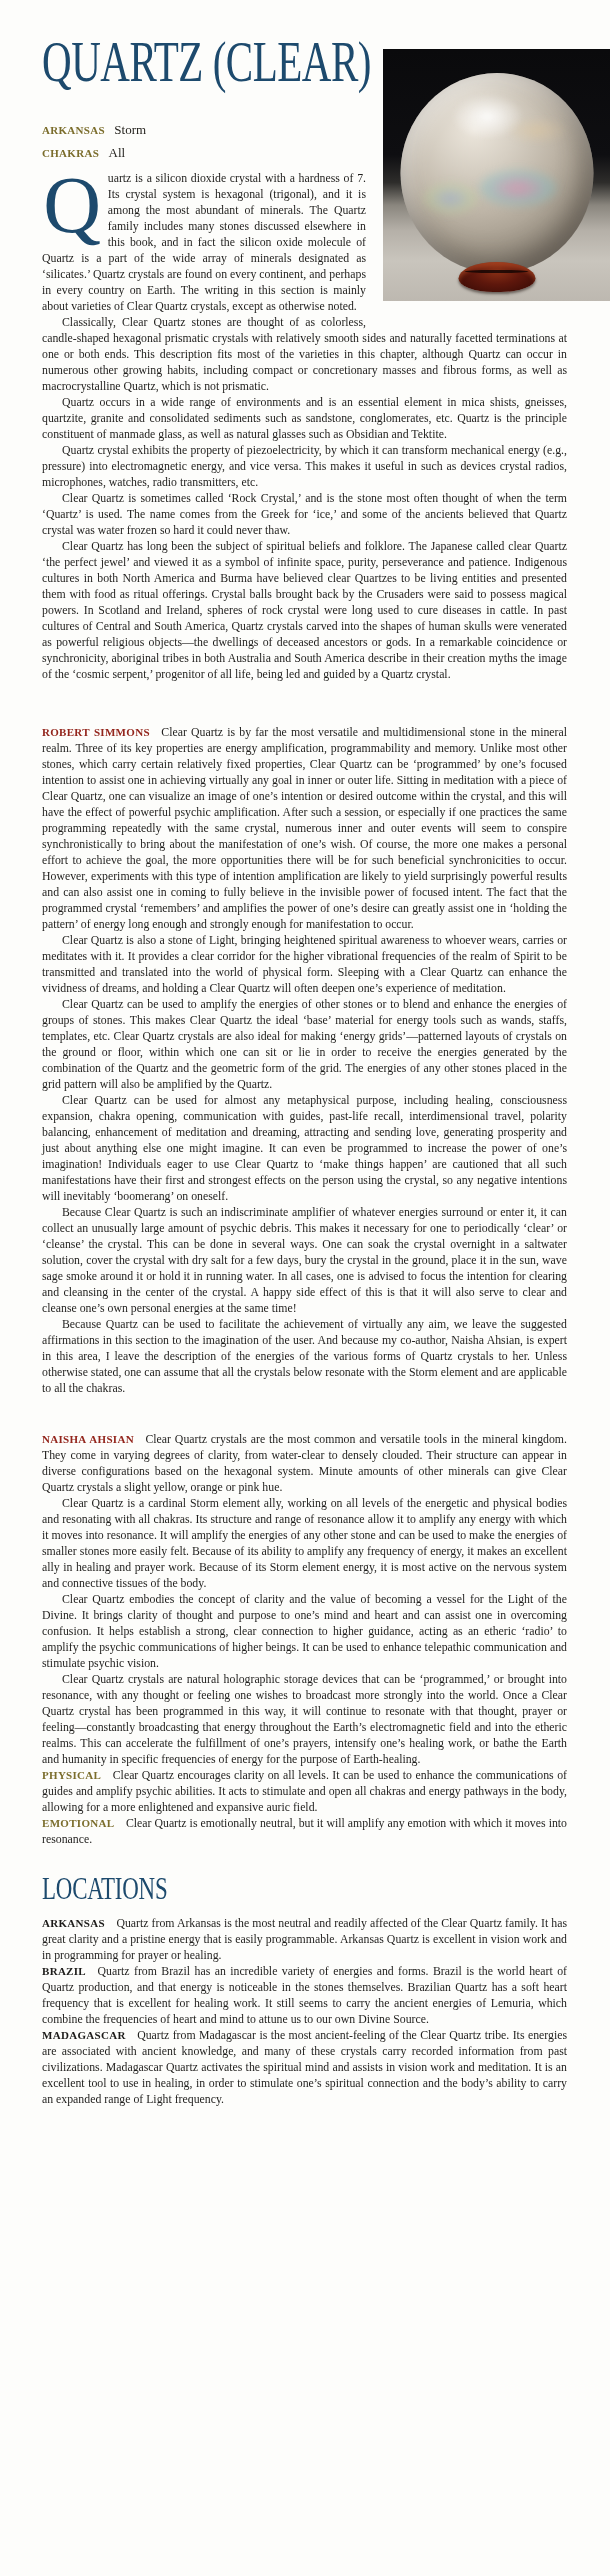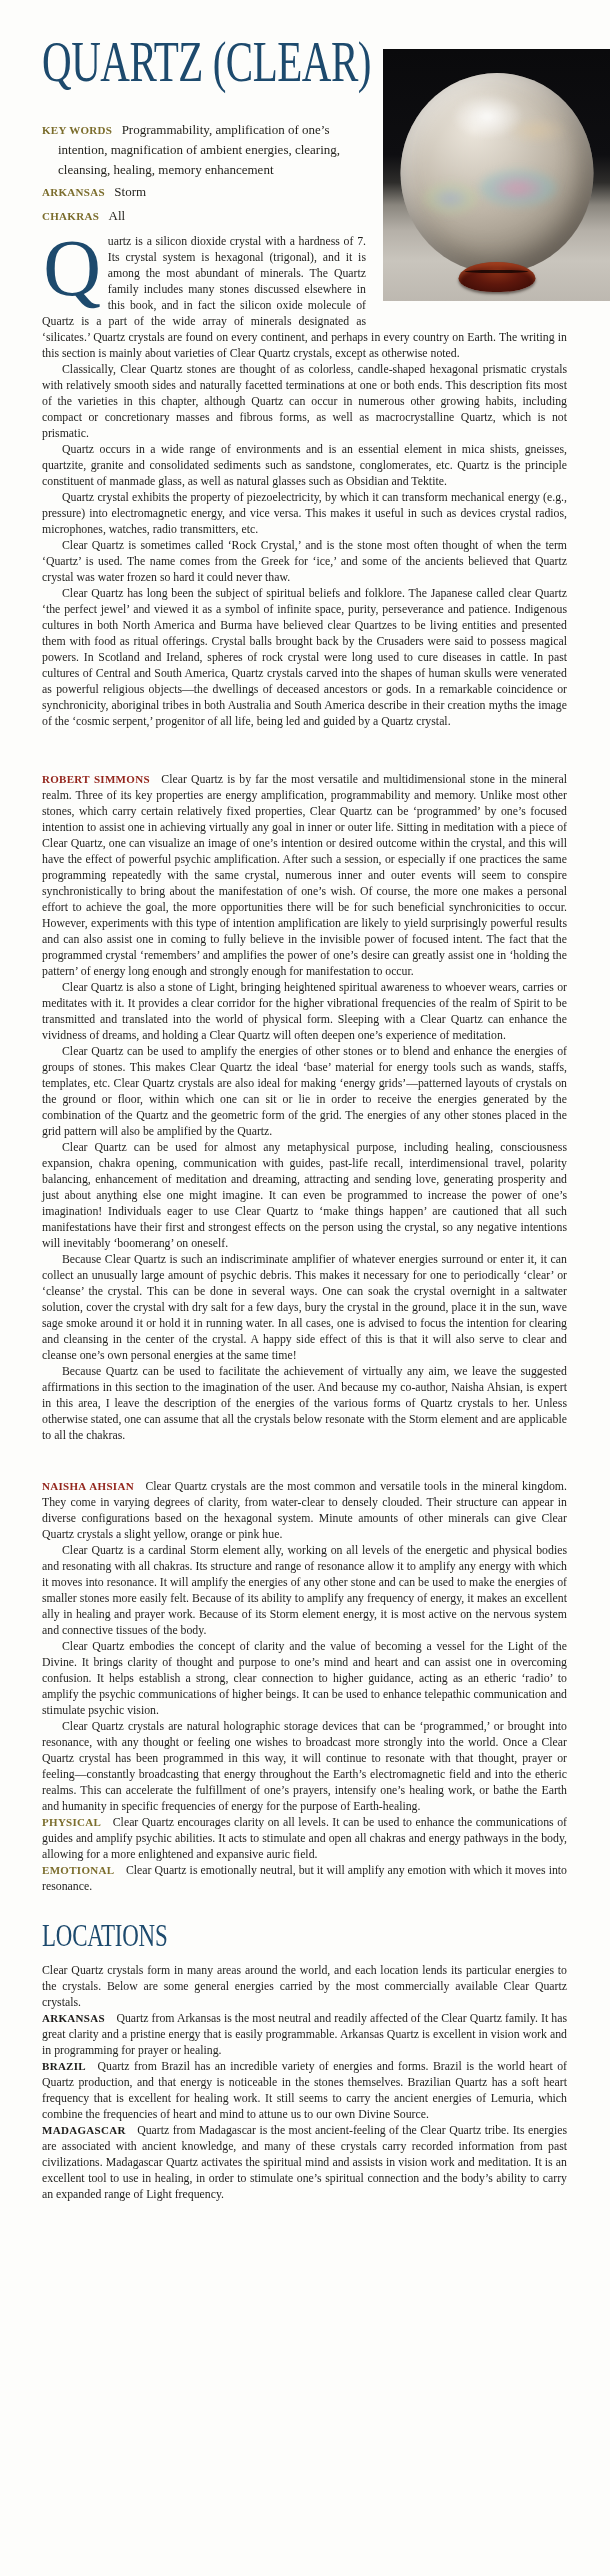--- a/index.html
+++ b/index.html
@@ -96,21 +96,20 @@
     <div class="stand">
       <div class="stand-line"></div>
     </div>
   </div>
 
   <h1 class="title">QUARTZ (CLEAR)</h1>
 
   <div class="wrap-spacer"></div>
 
   <div class="kv-block">
-    <p class="kv"><span class="label olive">KEY WORDS</span><span>Programmability, amplification of one’s intention, magnification of ambient energies, clearing, cleansing, healing, memory enhancement</span></p>
     <p class="kv"><span class="label olive">ARKANSAS</span><span>Storm</span></p>
     <p class="kv"><span class="label olive">CHAKRAS</span><span>All</span></p>
   </div>
 
   <div>
     <p class="body"><span class="dropcap">Q</span><span>uartz is a silicon dioxide crystal with a hardness of 7. Its crystal system is hexagonal (trigonal), and it is among the most abundant of minerals. The Quartz family includes many stones discussed elsewhere in this book, and in fact the silicon oxide molecule of Quartz is a part of the wide array of minerals designated as ‘silicates.’ Quartz crystals are found on every continent, and perhaps in every country on Earth. The writing in this section is mainly about varieties of Clear Quartz crystals, except as otherwise noted.</span></p>
     <p class="body indent">Classically, Clear Quartz stones are thought of as colorless, candle-shaped hexagonal prismatic crystals with relatively smooth sides and naturally facetted terminations at one or both ends. This description fits most of the varieties in this chapter, although Quartz can occur in numerous other growing habits, including compact or concretionary masses and fibrous forms, as well as macrocrystalline Quartz, which is not prismatic.</p>
     <p class="body indent">Quartz occurs in a wide range of environments and is an essential element in mica shists, gneisses, quartzite, granite and consolidated sediments such as sandstone, conglomerates, etc. Quartz is the principle constituent of manmade glass, as well as natural glasses such as Obsidian and Tektite.</p>
     <p class="body indent">Quartz crystal exhibits the property of piezoelectricity, by which it can transform mechanical energy (e.g., pressure) into electromagnetic energy, and vice versa. This makes it useful in such as devices crystal radios, microphones, watches, radio transmitters, etc.</p>
     <p class="body indent">Clear Quartz is sometimes called ‘Rock Crystal,’ and is the stone most often thought of when the term ‘Quartz’ is used. The name comes from the Greek for ‘ice,’ and some of the ancients believed that Quartz crystal was water frozen so hard it could never thaw.</p>
@@ -134,20 +133,19 @@
   </div>
 
   <div>
     <p class="body"><span class="label olive inline-label">PHYSICAL</span><span>Clear Quartz encourages clarity on all levels. It can be used to enhance the communications of guides and amplify psychic abilities. It acts to stimulate and open all chakras and energy pathways in the body, allowing for a more enlightened and expansive auric field.</span></p>
     <p class="body"><span class="label olive inline-label">EMOTIONAL</span><span>Clear Quartz is emotionally neutral, but it will amplify any emotion with which it moves into resonance.</span></p>
   </div>
 
   <h2 class="loc-title">LOCATIONS</h2>
 
   <div>
-    <p class="body loc-intro">Clear Quartz crystals form in many areas around the world, and each location lends its particular energies to the crystals. Below are some general energies carried by the most commercially available Clear Quartz crystals.</p>
     <p class="body"><span class="label dark inline-label">ARKANSAS</span><span>Quartz from Arkansas is the most neutral and readily affected of the Clear Quartz family. It has great clarity and a pristine energy that is easily programmable. Arkansas Quartz is excellent in vision work and in programming for prayer or healing.</span></p>
     <p class="body"><span class="label dark inline-label">BRAZIL</span><span>Quartz from Brazil has an incredible variety of energies and forms. Brazil is the world heart of Quartz production, and that energy is noticeable in the stones themselves. Brazilian Quartz has a soft heart frequency that is excellent for healing work. It still seems to carry the ancient energies of Lemuria, which combine the frequencies of heart and mind to attune us to our own Divine Source.</span></p>
     <p class="body"><span class="label dark inline-label">MADAGASCAR</span><span>Quartz from Madagascar is the most ancient-feeling of the Clear Quartz tribe. Its energies are associated with ancient knowledge, and many of these crystals carry recorded information from past civilizations. Madagascar Quartz activates the spiritual mind and assists in vision work and meditation. It is an excellent tool to use in healing, in order to stimulate one’s spiritual connection and the body’s ability to carry an expanded range of Light frequency.</span></p>
   </div>
 
 </div>
 
 
 </body></html>

